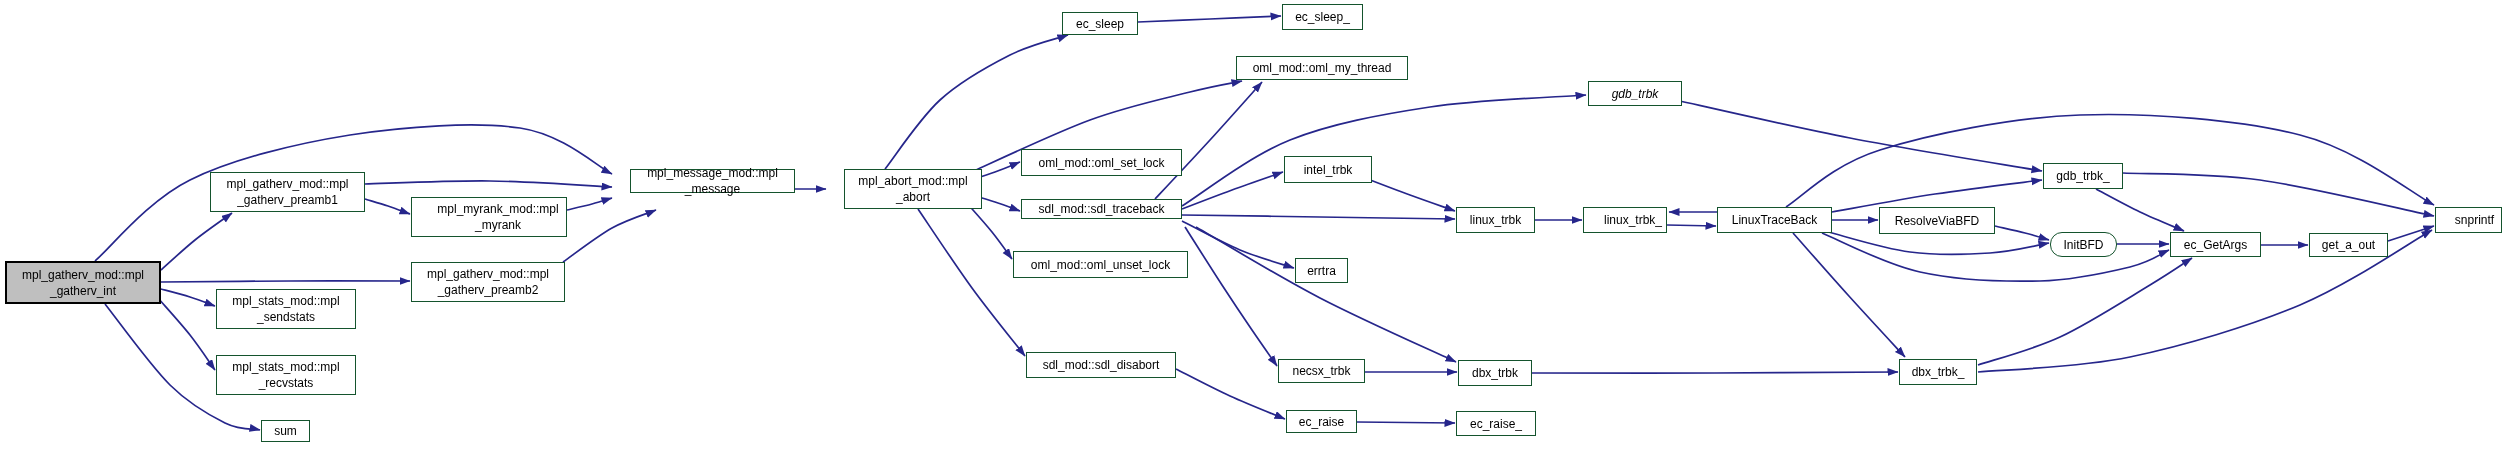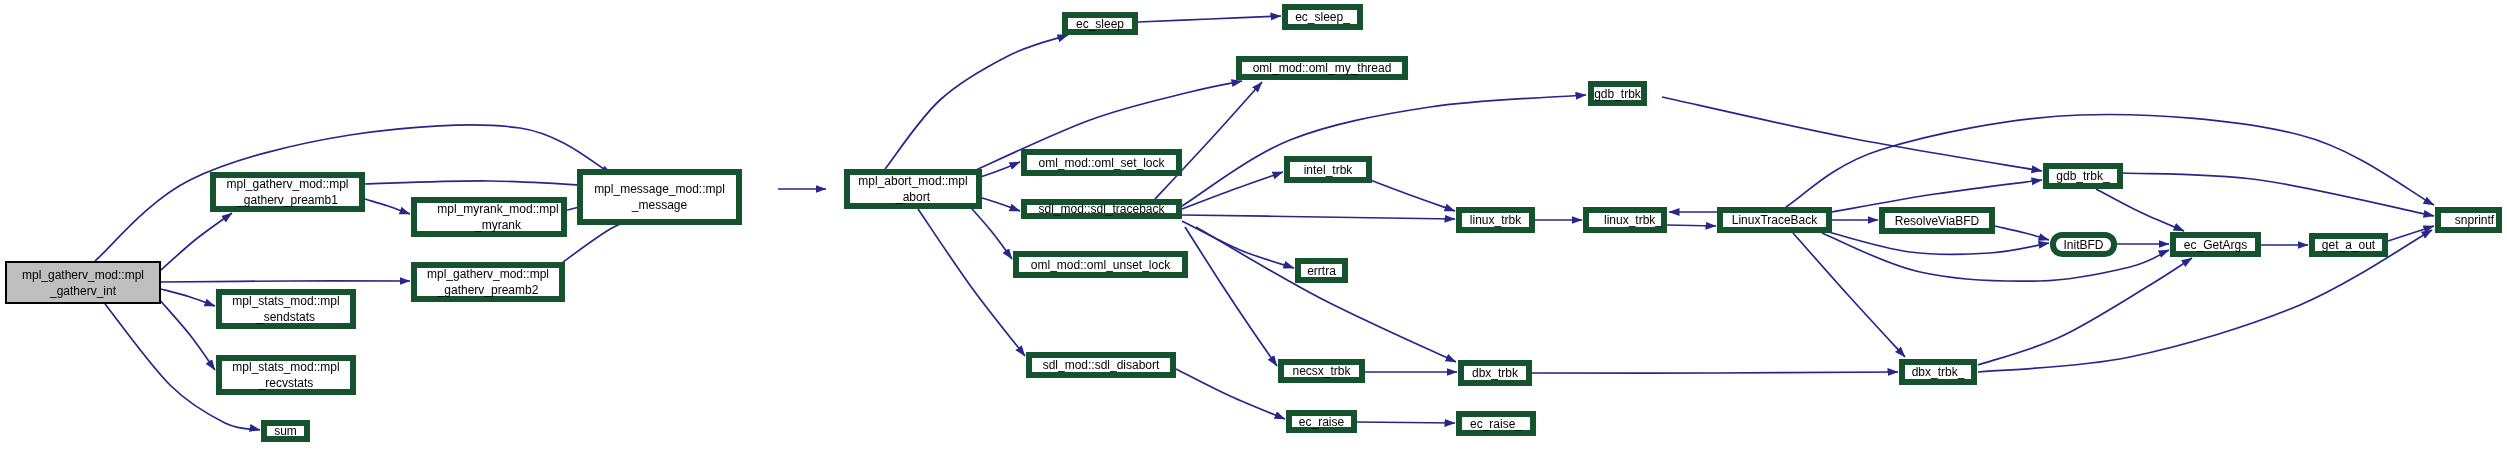--- a/index.html
+++ b/index.html
@@ -1,19 +1,19 @@
 <!DOCTYPE html>
 <html><head>
 <meta charset="utf-8">
 <style>
   html,body{margin:0;padding:0;background:#ffffff;}
   #canvas{position:relative;width:2507px;height:453px;background:#ffffff;overflow:hidden;
           font-family:"Liberation Sans","DejaVu Sans",sans-serif;}
   #edges-svg{position:absolute;left:0;top:0;}
-  .node{position:absolute;box-sizing:border-box;background:#ffffff;border:6px solid #14532d;
+  .node{position:absolute;box-sizing:border-box;background:#ffffff;border:1px solid #14532d;
         display:flex;align-items:center;justify-content:center;text-align:center;
         font-size:12px;line-height:16px;color:#000000;white-space:pre-line;cursor:pointer;}
   .node.root{background:#bfbfbf;border:2px solid #000000;}
   .edge{fill:none;stroke:#26268b;stroke-width:1.7;}
 </style>
 </head>
 <body>
 
 <div id="canvas">
   <svg id="edges-svg" width="2507" height="453" viewBox="0 0 2507 453" xmlns="http://www.w3.org/2000/svg">
@@ -80,36 +80,36 @@
 _gatherv_preamb1</span></div>
       <div class="node" style="left: 216px; top: 289px; width: 140px; height: 40px;"><span>mpl_stats_mod::mpl
 _sendstats</span></div>
       <div class="node" style="left: 216px; top: 355px; width: 140px; height: 40px;"><span>mpl_stats_mod::mpl
 _recvstats</span></div>
       <div class="node" style="left: 261px; top: 420px; width: 49px; height: 22px;"><span>sum</span></div>
       <div class="node" style="left: 411px; top: 197px; width: 156px; height: 40px; padding-left: 18px;"><span>mpl_myrank_mod::mpl
 _myrank</span></div>
       <div class="node" style="left: 411px; top: 262px; width: 154px; height: 40px;"><span>mpl_gatherv_mod::mpl
 _gatherv_preamb2</span></div>
-      <div class="node" style="left: 577px; top: 169px; width: 165px; height: 56px;"><span>mpl_message_mod::mpl
+      <div class="node" style="left: 630px; top: 169px; width: 165px; height: 24px;"><span>mpl_message_mod::mpl
 _message</span></div>
       <div class="node" style="left: 827px; top: 169px; width: 138px; height: 40px; margin-left: 17px;"><span>mpl_abort_mod::mpl
 _abort</span></div>
       <div class="node" style="left: 1062px; top: 12px; width: 76px; height: 23px;"><span>ec_sleep</span></div>
       <div class="node" style="left: 1236px; top: 56px; width: 172px; height: 24px;"><span>oml_mod::oml_my_thread</span></div>
       <div class="node" style="left: 1021px; top: 149px; width: 161px; height: 27px;"><span>oml_mod::oml_set_lock</span></div>
       <div class="node" style="left: 1021px; top: 199px; width: 161px; height: 20px;"><span>sdl_mod::sdl_traceback</span></div>
       <div class="node" style="left: 1013px; top: 251px; width: 175px; height: 27px;"><span>oml_mod::oml_unset_lock</span></div>
       <div class="node" style="left: 1026px; top: 352px; width: 150px; height: 26px;"><span>sdl_mod::sdl_disabort</span></div>
       <div class="node" style="left: 1282px; top: 4px; width: 81px; height: 26px;"><span>ec_sleep_</span></div>
       <div class="node" style="left: 1284px; top: 156px; width: 88px; height: 27px;"><span>intel_trbk</span></div>
       <div class="node" style="left: 1295px; top: 258px; width: 53px; height: 25px;"><span>errtra</span></div>
       <div class="node" style="left: 1278px; top: 359px; width: 87px; height: 24px;"><span>necsx_trbk</span></div>
       <div class="node" style="left: 1286px; top: 410px; width: 71px; height: 23px;"><span>ec_raise</span></div>
-      <div class="node" style="left: 1588px; top: 81px; width: 59px; height: 25px;"><span>gdb_trbk</span></div>
+      <div class="node" style="left: 1588px; top: 81px; width: 94px; height: 25px; font-style: italic;"><span>gdb_trbk</span></div>
       <div class="node" style="left: 1456px; top: 207px; width: 79px; height: 26px;"><span>linux_trbk</span></div>
       <div class="node" style="left: 1458px; top: 360px; width: 74px; height: 26px;"><span>dbx_trbk</span></div>
       <div class="node" style="left: 1456px; top: 411px; width: 80px; height: 25px;"><span>ec_raise_</span></div>
       <div class="node" style="left: 1583px; top: 207px; width: 84px; height: 26px; padding-left: 16px;"><span>linux_trbk_</span></div>
       <div class="node" style="left: 1717px; top: 207px; width: 115px; height: 26px;"><span>LinuxTraceBack</span></div>
       <div class="node" style="left: 1879px; top: 207px; width: 116px; height: 27px;"><span>ResolveViaBFD</span></div>
       <div class="node" style="left: 1899px; top: 359px; width: 78px; height: 26px;"><span>dbx_trbk_</span></div>
       <div class="node" style="left: 2043px; top: 163px; width: 80px; height: 26px;"><span>gdb_trbk_</span></div>
       <div class="node" style="left: 2050px; top: 232px; width: 67px; height: 25px; border-radius: 12px;"><span>InitBFD</span></div>
       <div class="node" style="left: 2170px; top: 232px; width: 91px; height: 25px;"><span>ec_GetArgs</span></div>

